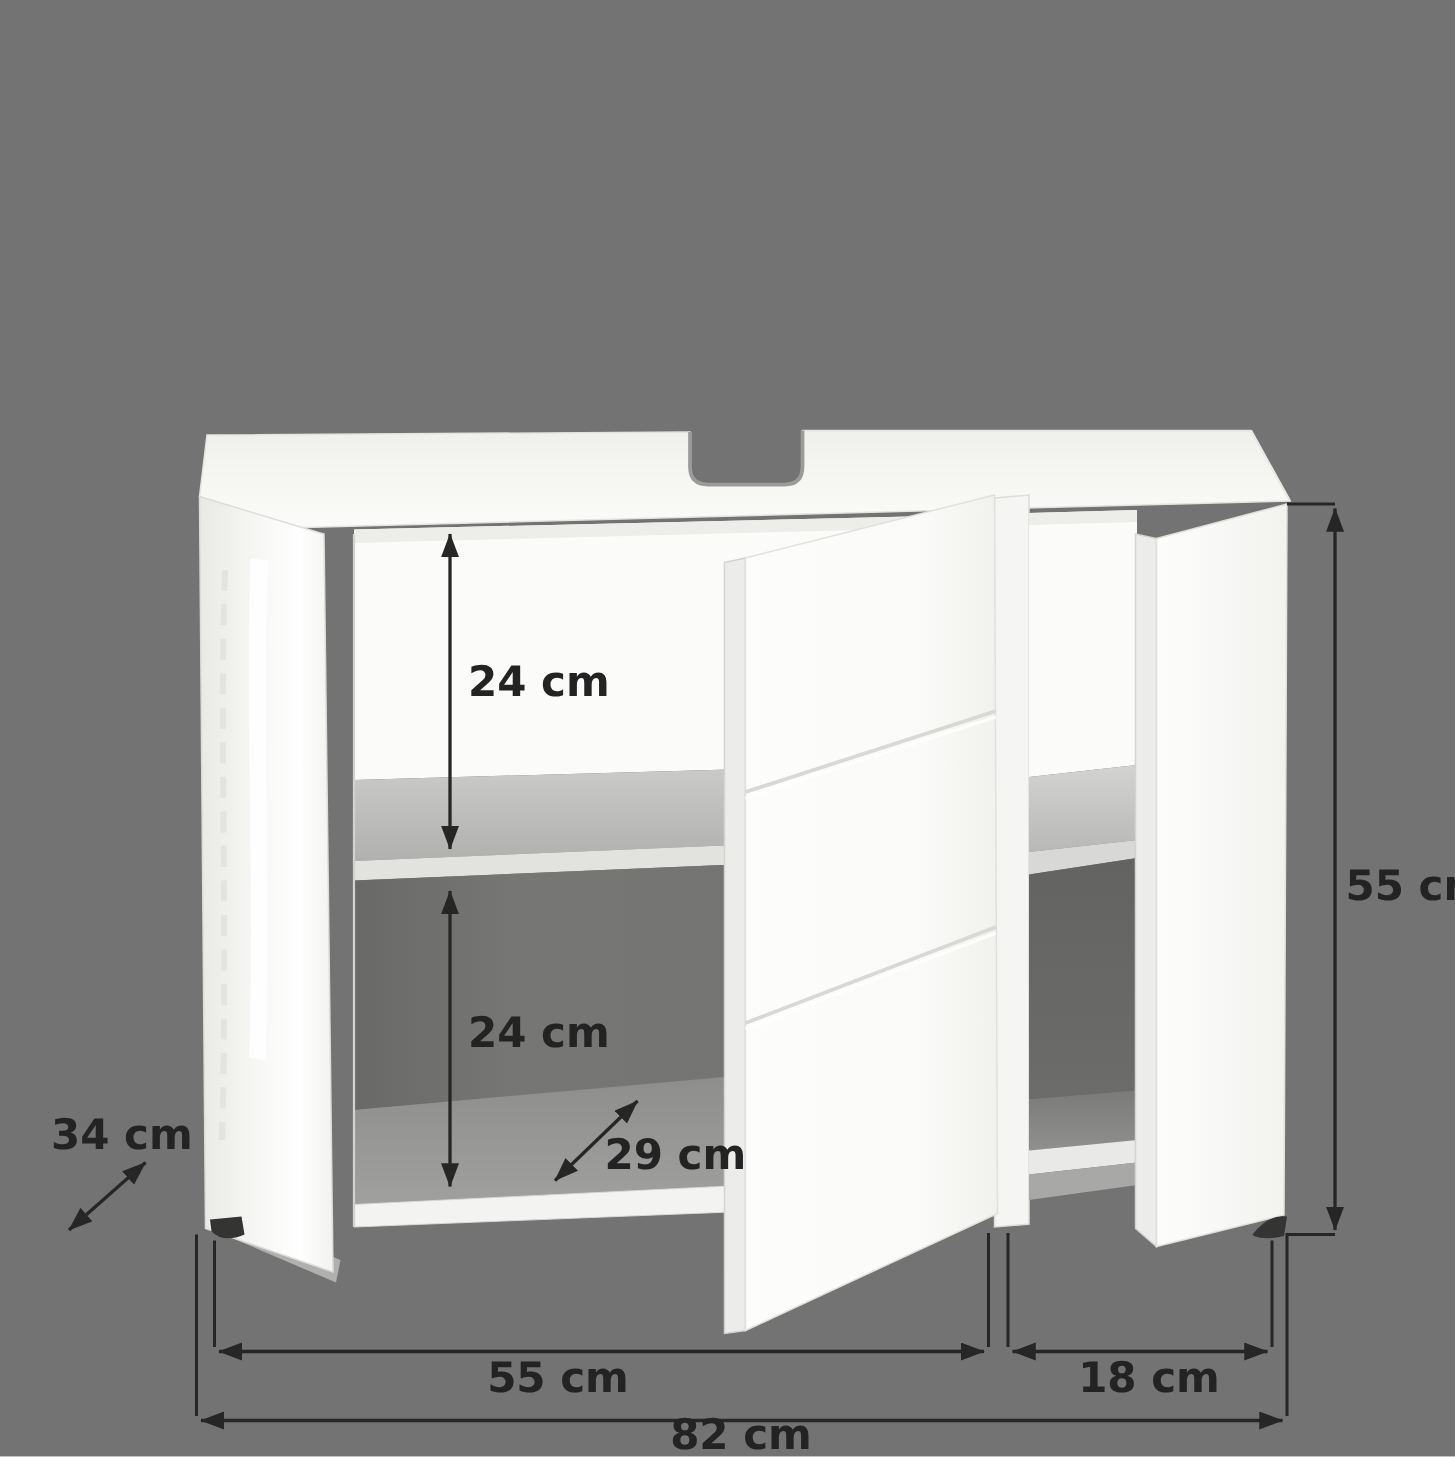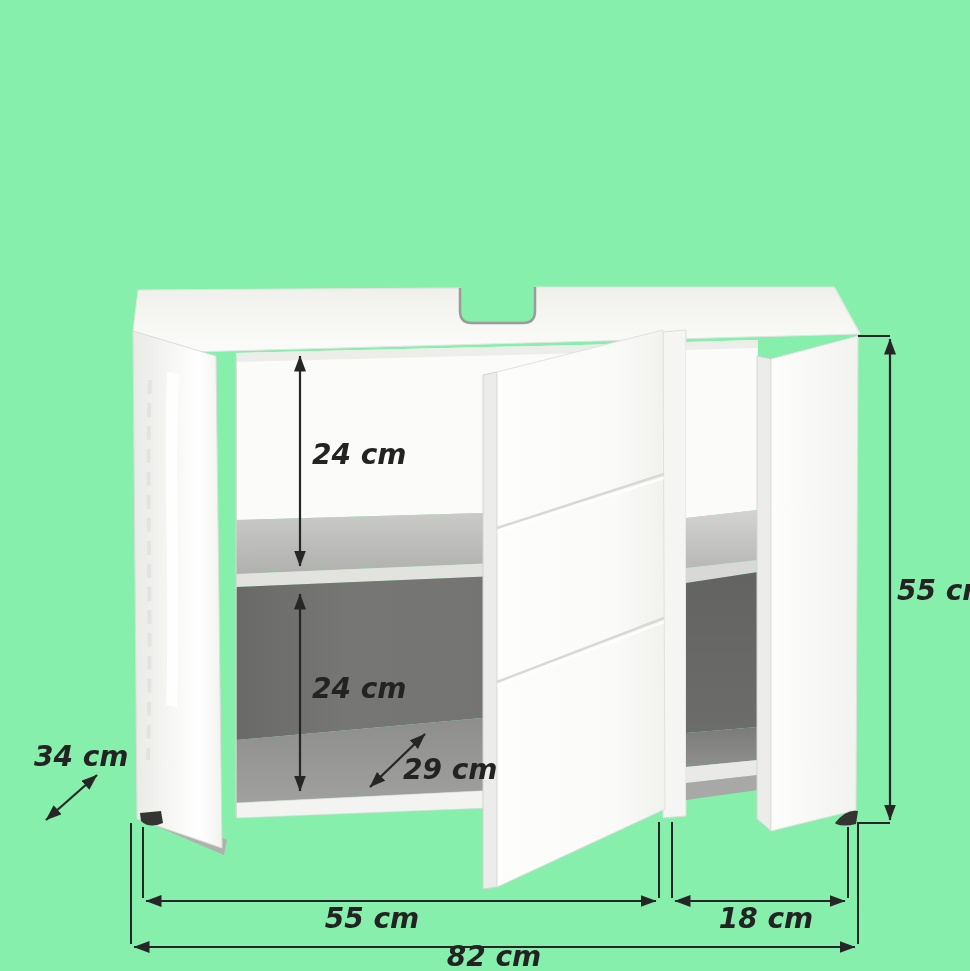--- a/index.html
+++ b/index.html
@@ -1,17 +1,17 @@
 <!DOCTYPE html>
 <html><head>
 <meta charset="utf-8">
 <style>
   html,body{margin:0;padding:0;background:#ffffff;}
-  .stage{position:relative;width:970px;height:971px;background:#86efac;overflow:hidden;
-         font-family:"DejaVu Sans","Liberation Sans",sans-serif;font-style:italic;}
+  .stage{position:relative;width:970px;height:971px;background:#737373;overflow:hidden;
+         font-family:"DejaVu Sans","Liberation Sans",sans-serif;}
   svg{display:block;}
   .dim-text{font-family:"DejaVu Sans","Liberation Sans",sans-serif;
             font-size:28px;font-weight:600;fill:#232323;}
 </style>
 </head>
 <body>
 
 <div class="stage">
 <svg width="970" height="971" viewBox="0 0 970 971">
   <defs>

